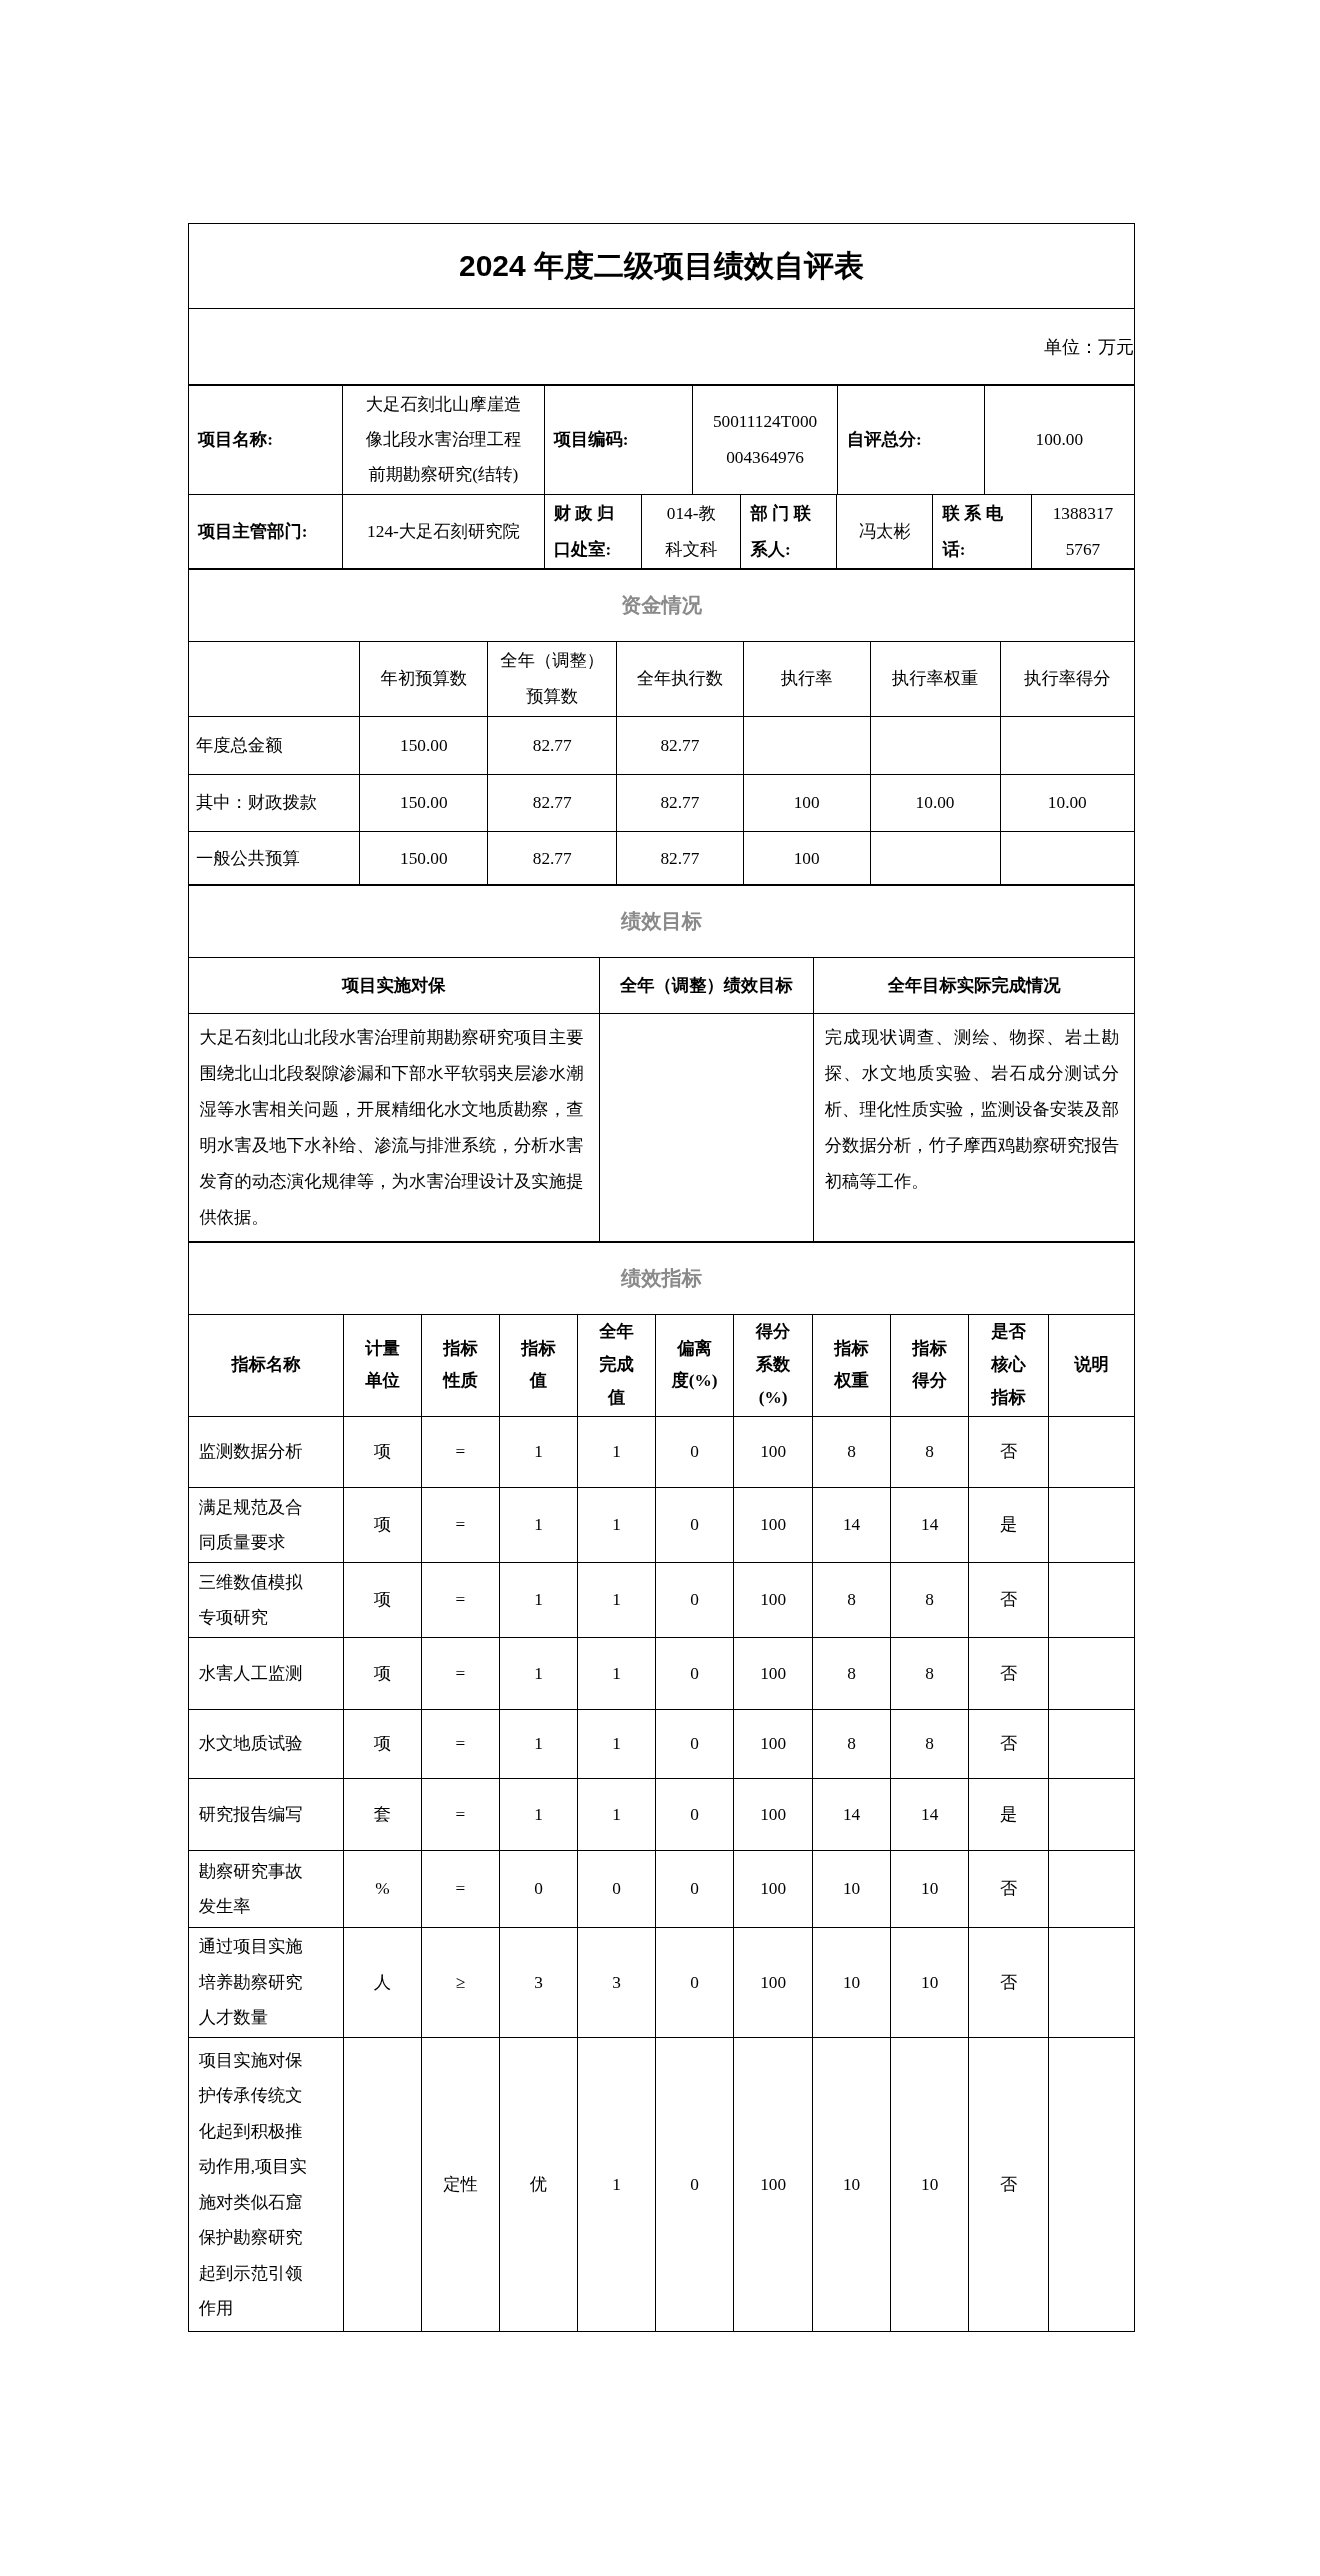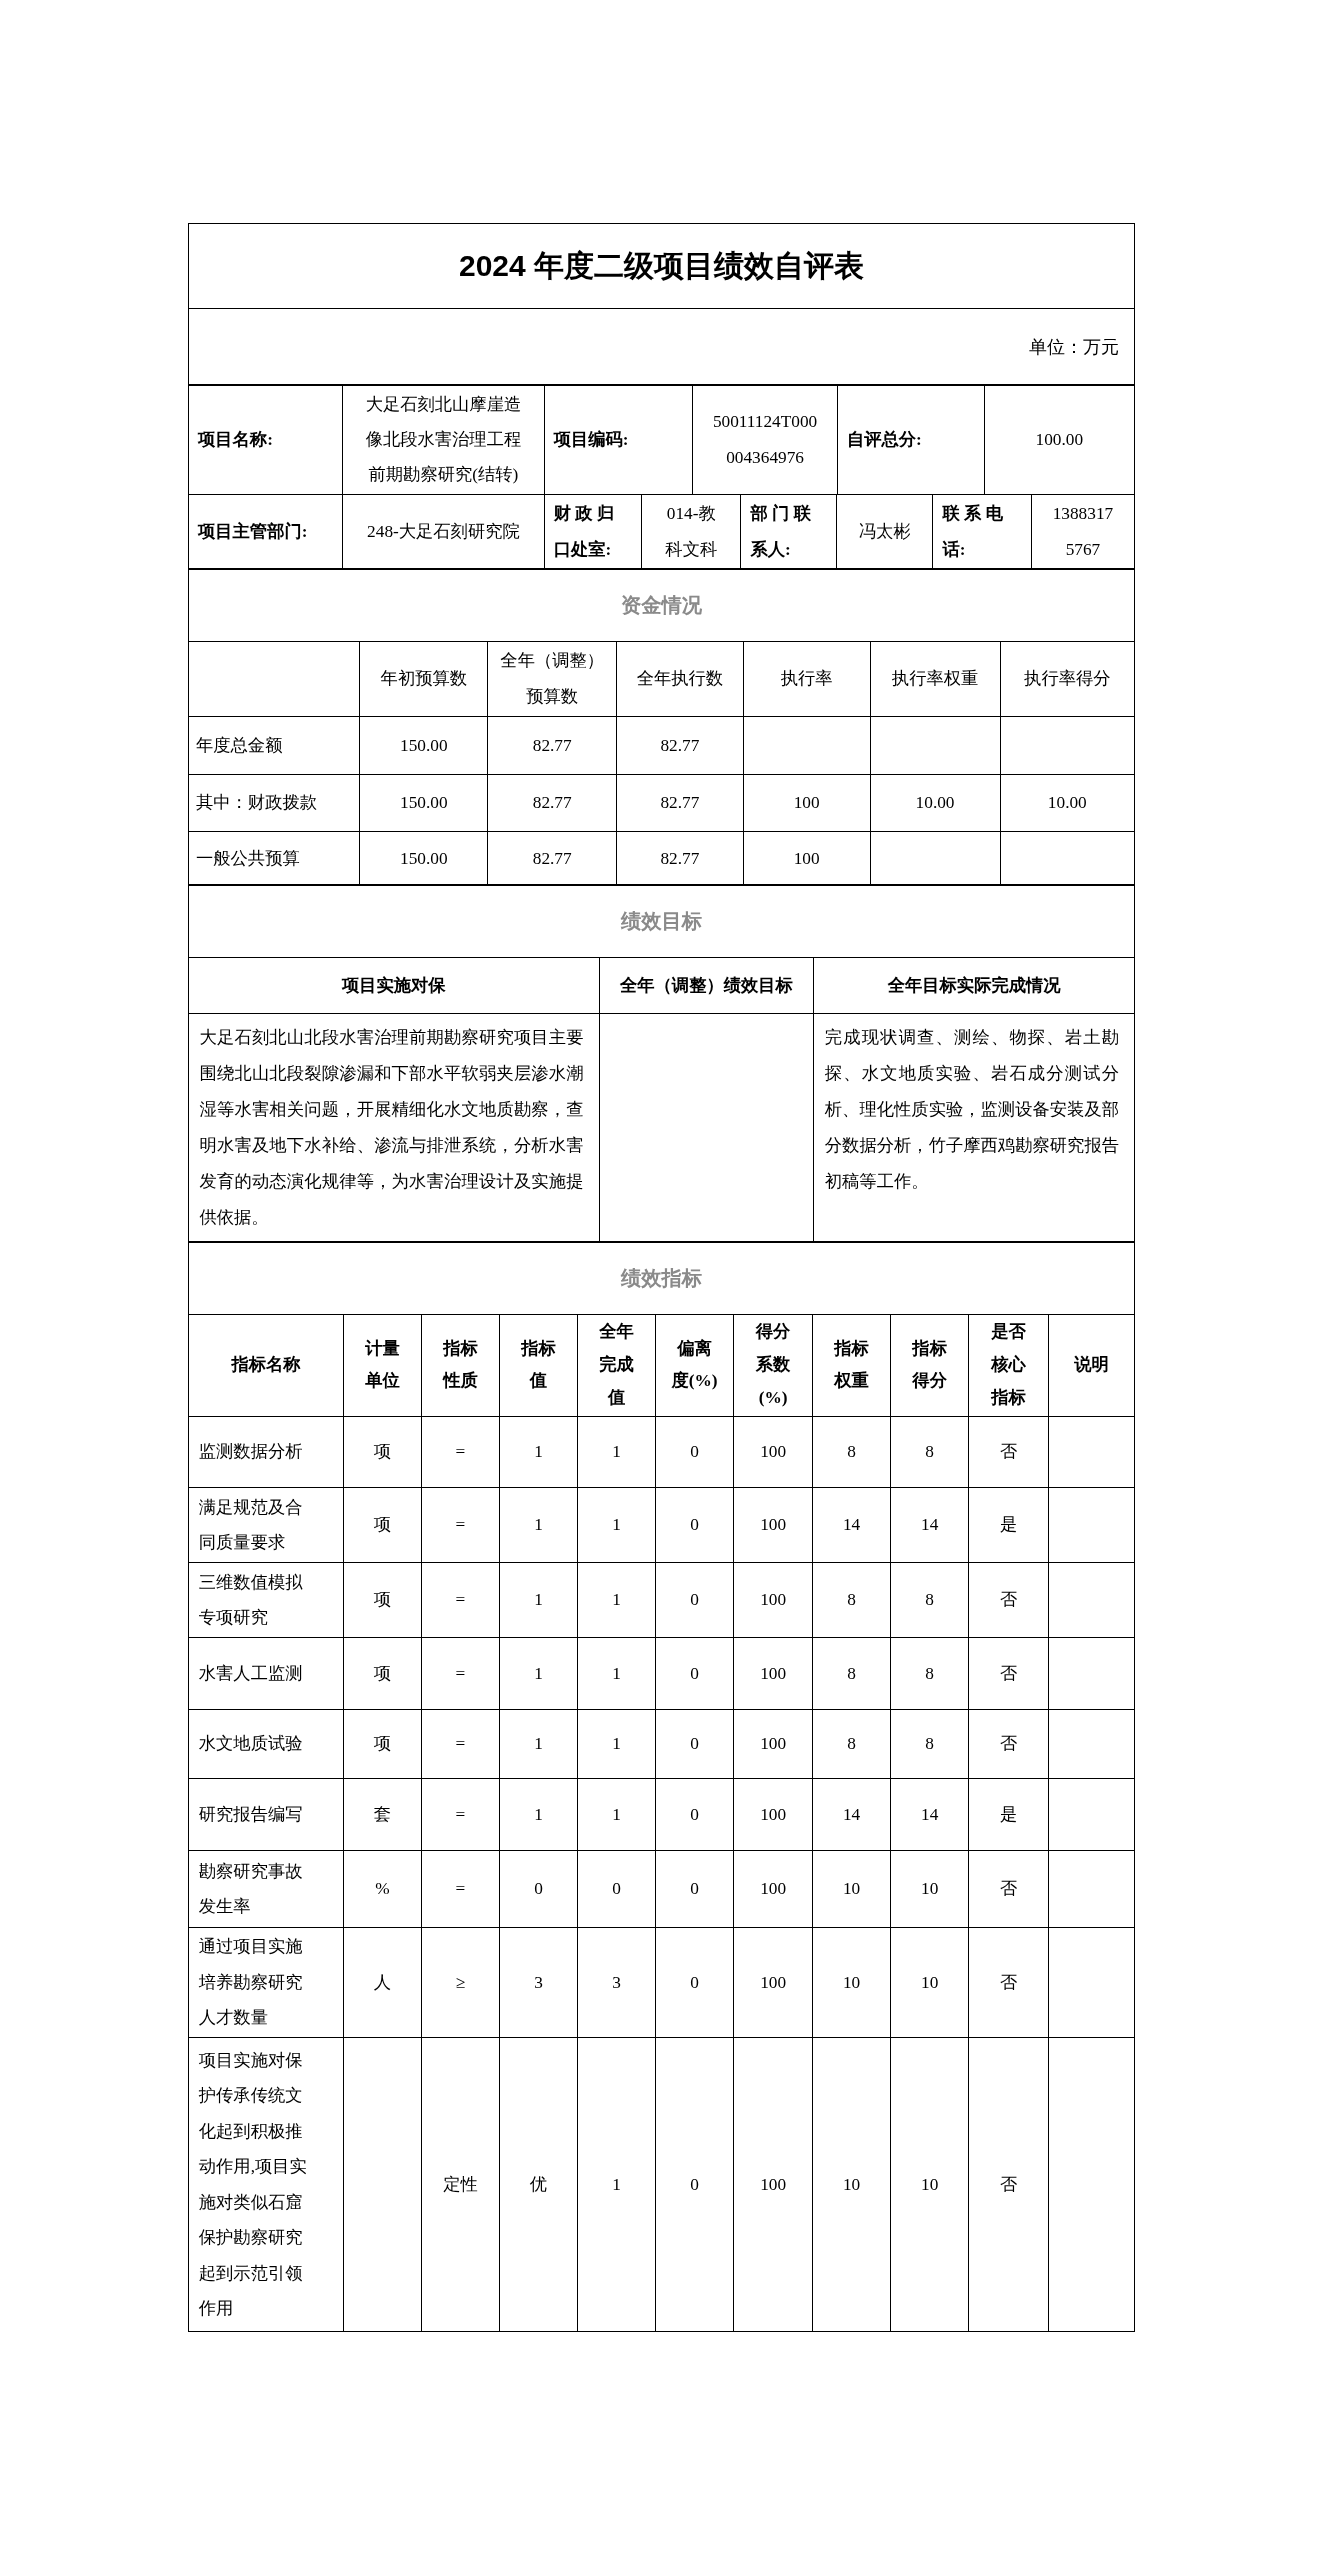--- a/index.html
+++ b/index.html
@@ -19,21 +19,21 @@
     display:flex; align-items:center;
   }
   .rowbox.first{ margin-top:0; }
   .title-row{
     height:86px; justify-content:center;
     font-family:"Liberation Sans","DejaVu Sans",sans-serif;
     font-weight:bold; font-size:30px;
   }
   .unit-row{
     height:78px; justify-content:flex-end;
-    padding-right:15px; font-size:18px;
+    font-size:18px;
   }
   .section-row{
     height:74px; justify-content:center;
     font-family:"Liberation Sans","DejaVu Sans",sans-serif;
     font-weight:bold; font-size:20.3px; color:#8a8a8a;
   }
   table{
     width:100%; border-collapse:collapse; table-layout:fixed;
     margin-top:-1.5px;
   }
@@ -126,21 +126,21 @@
         <col style="width:10.3%">
         <col style="width:10.5%">
       <col style="width:10.1%">
         <col style="width:10.2%">
         <col style="width:10.4%">
         <col style="width:10.9%">
     </colgroup>
     <tbody>
         <tr>
       <td class="lab">项目主管部门:</td>
-      <td>248-大足石刻研究院</td>
+      <td>124-大足石刻研究院</td>
       <td class="lab">财 政 归
 口处室:</td>
       <td>014-教
 科文科</td>
       <td class="lab">部 门 联
 系人:</td>
       <td>冯太彬</td>
       <td class="lab">联 系 电
 话:</td>
       <td>1388317

